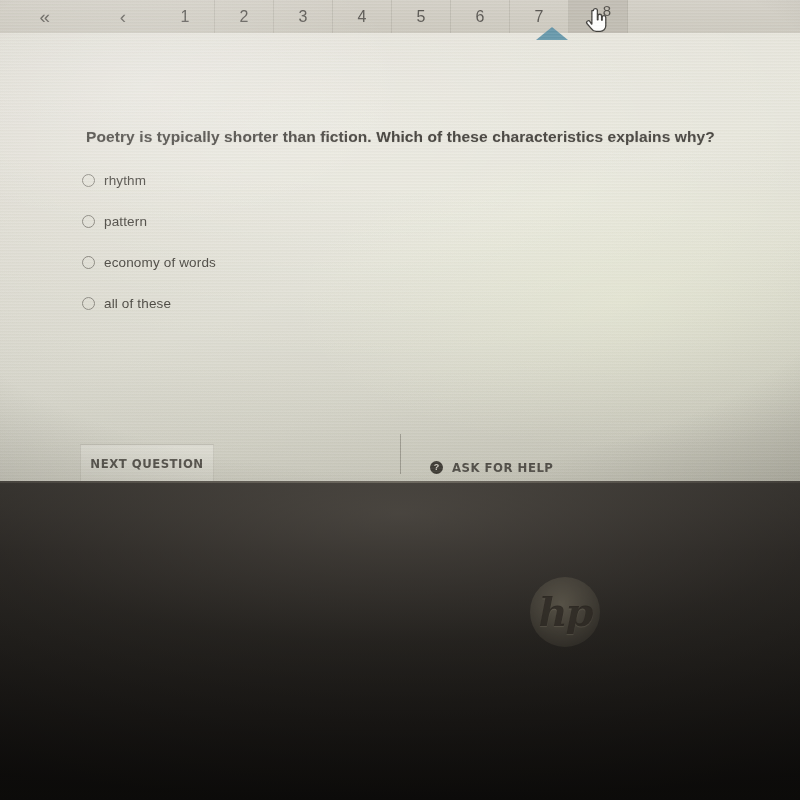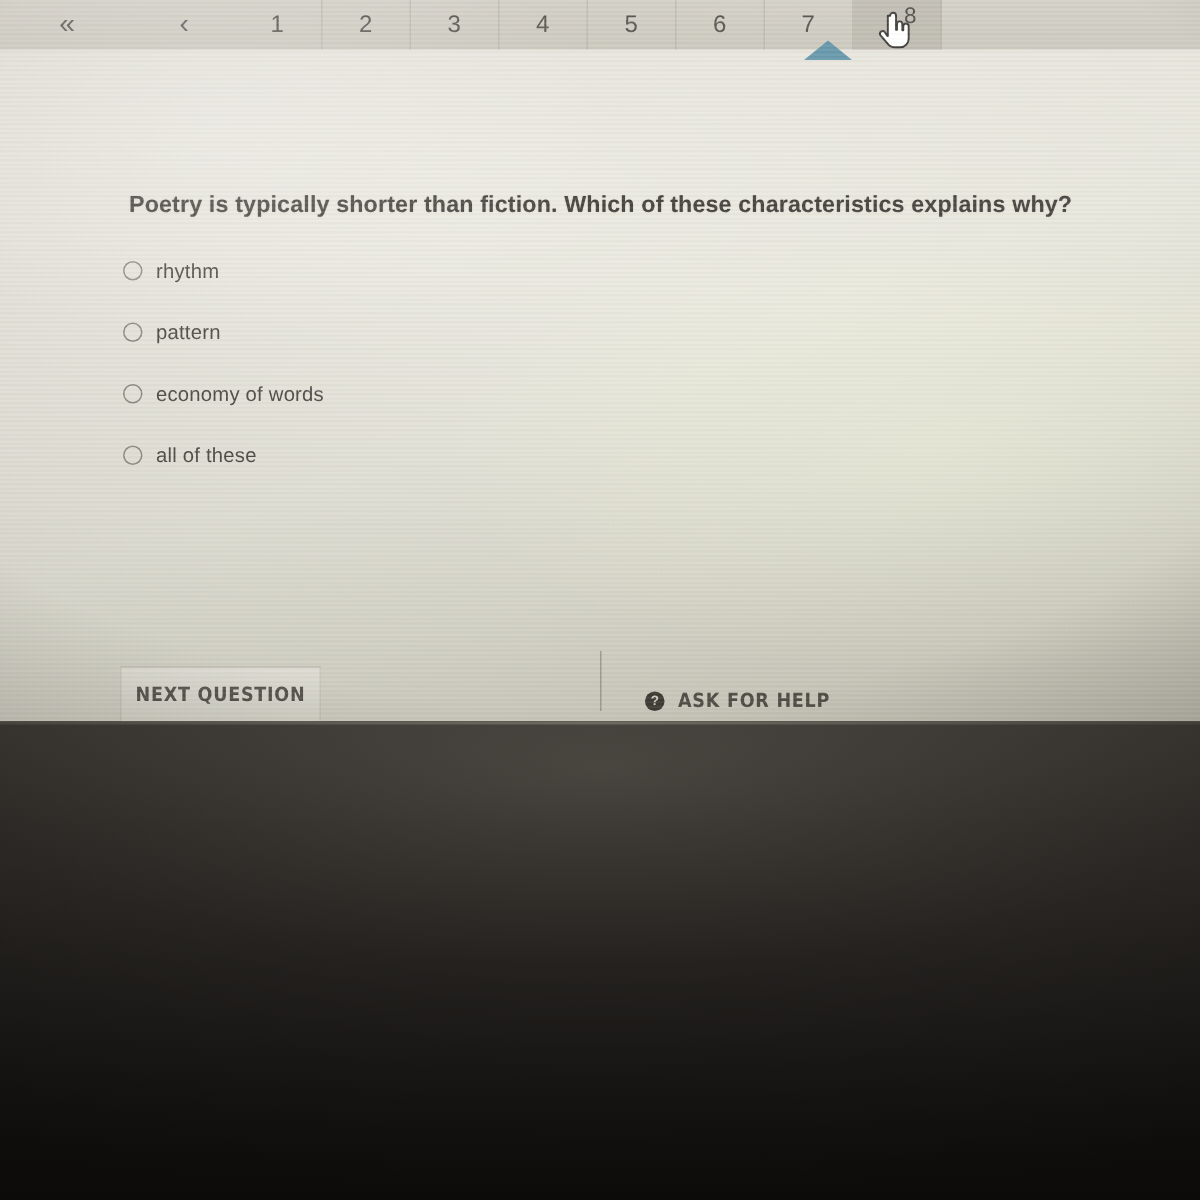--- a/index.html
+++ b/index.html
@@ -251,14 +251,17 @@
     
     
 
     
     
   </div>
 
   <div class="bezel">
     <div class="bezel-seam"></div>
   </div>
+  <div class="hp-logo">
+    <span>hp</span>
+  </div>
 
 </div>
 
 </body></html>

